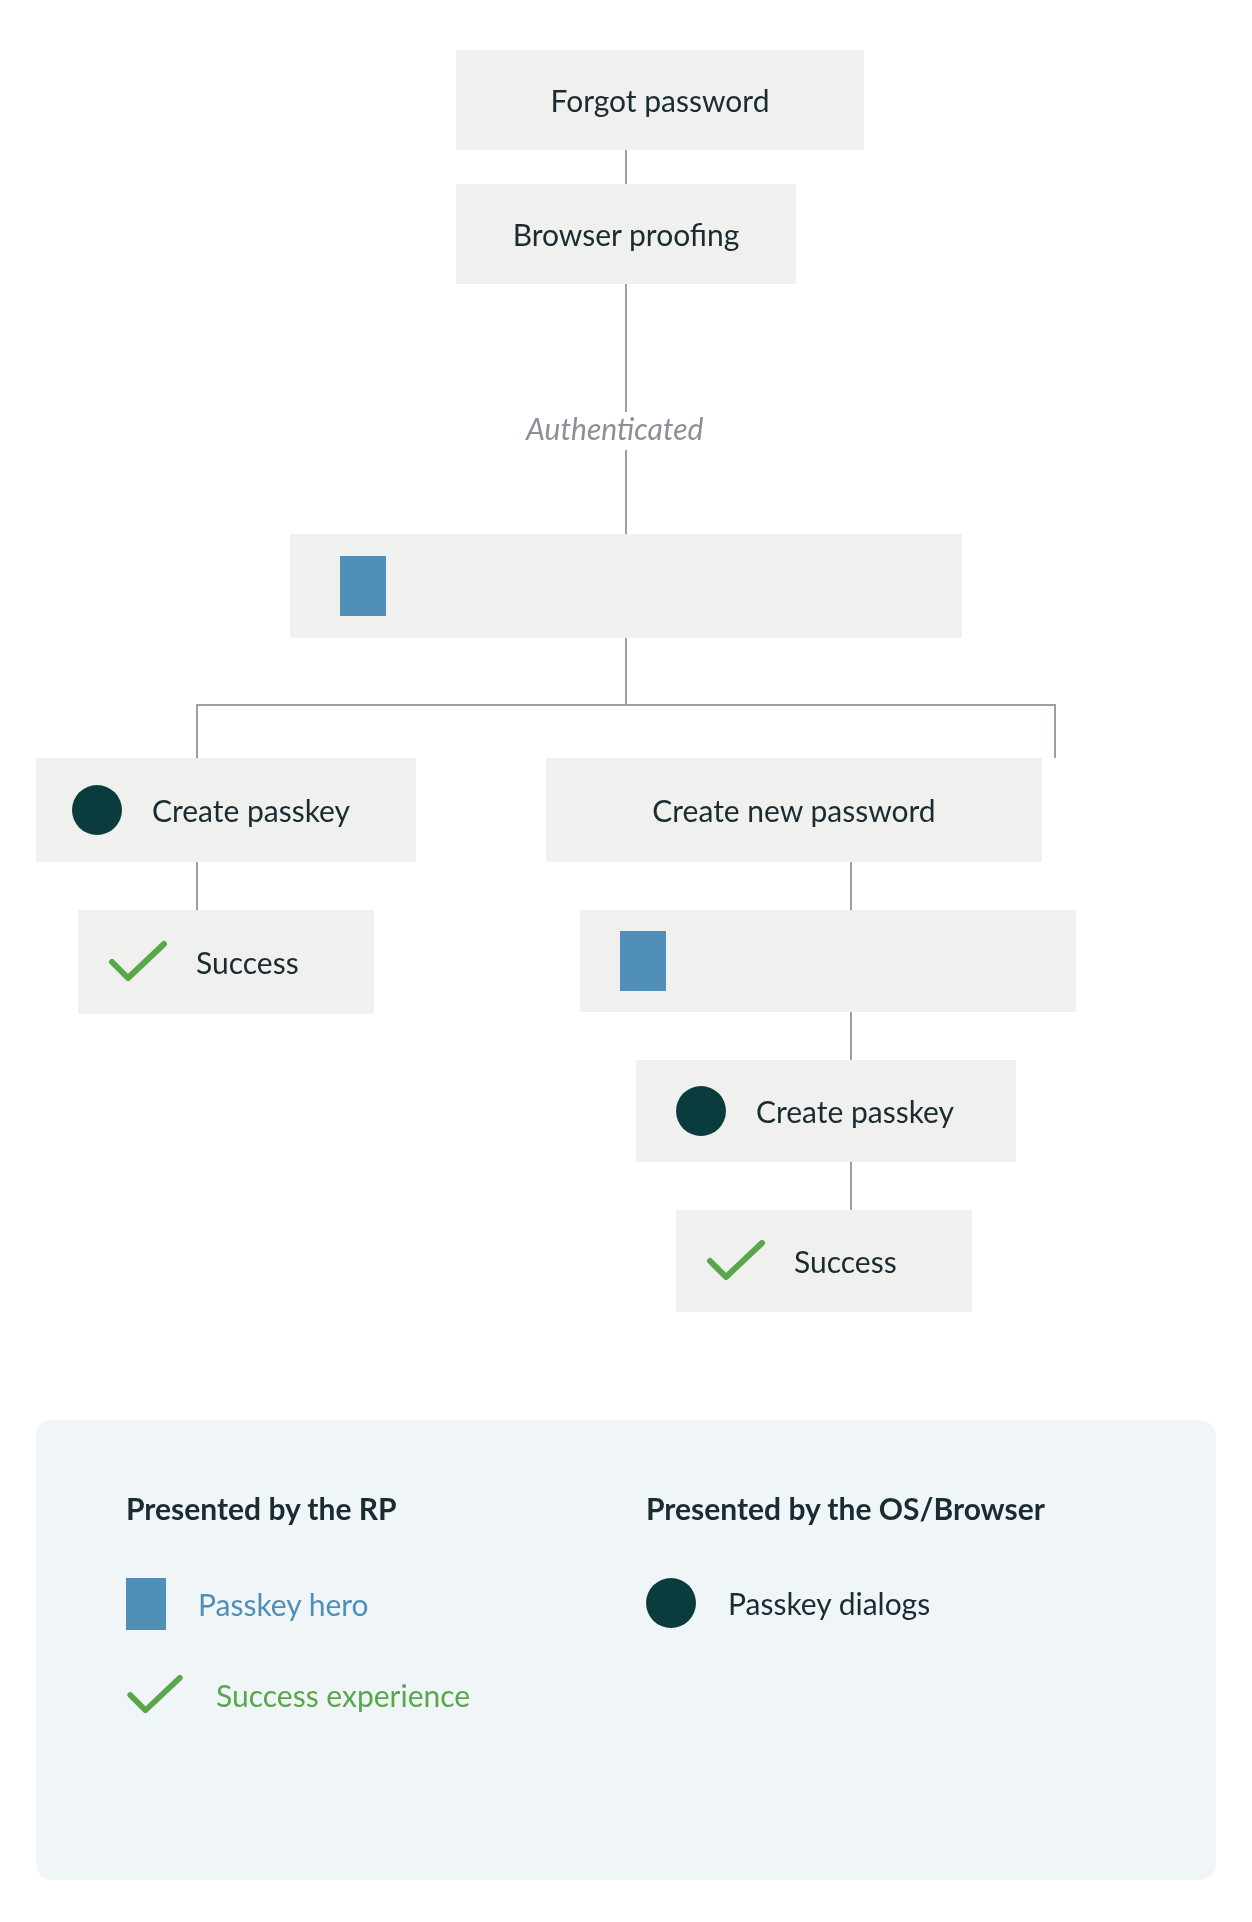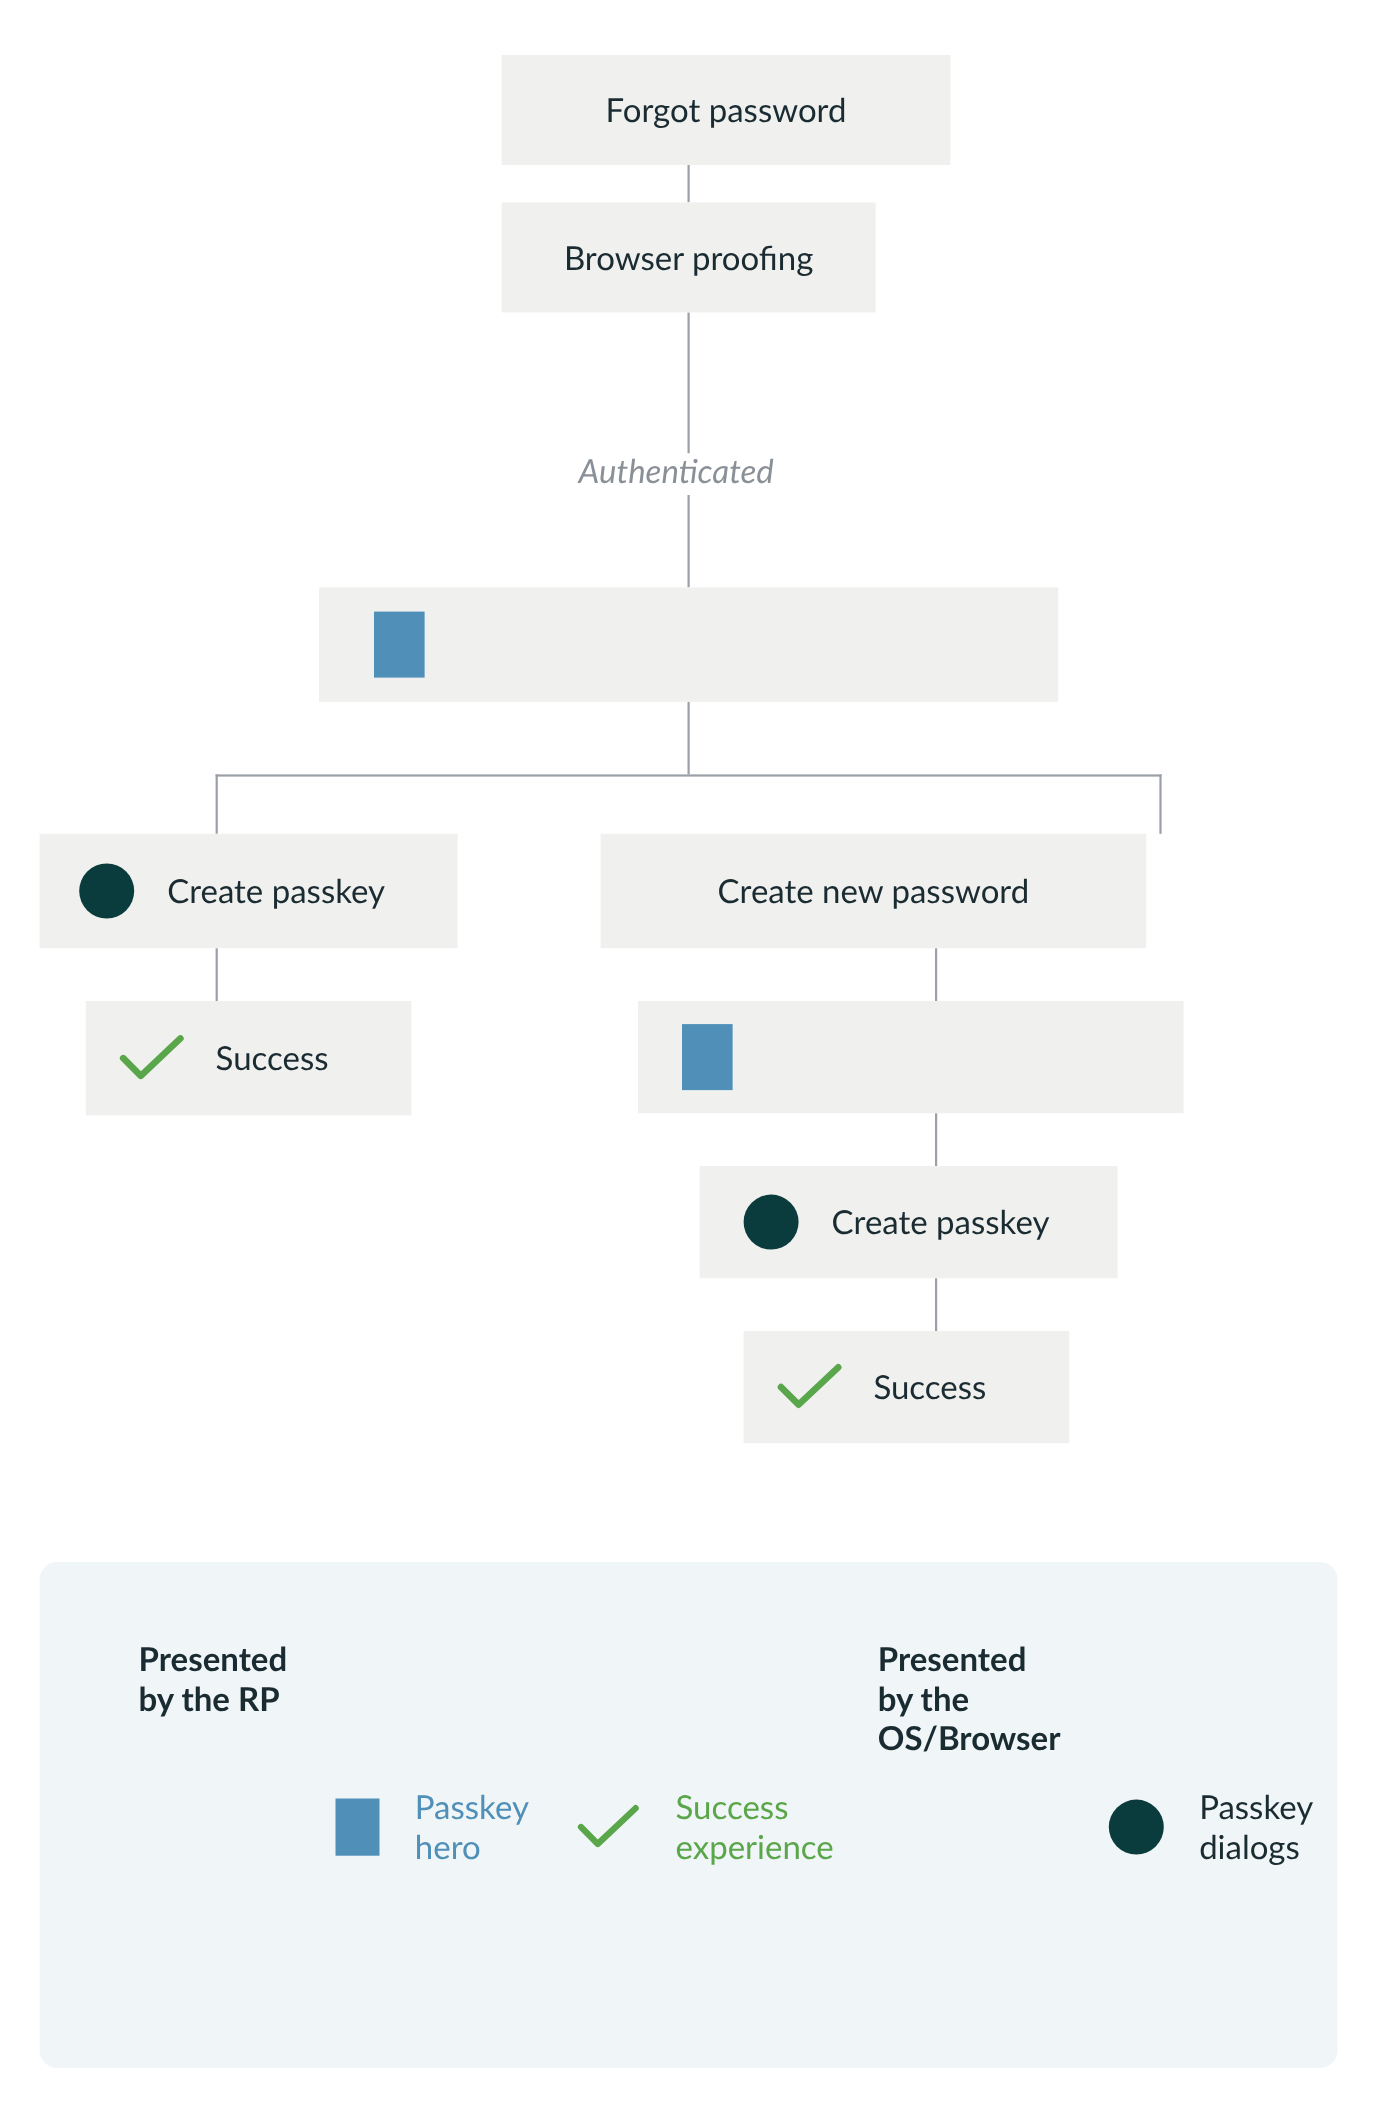--- a/index.html
+++ b/index.html
@@ -61,35 +61,34 @@
     position: absolute;
     background: #f0f6f8;
     border-radius: 16px;
     padding: 70px 90px 80px 90px;
     display: flex;
     gap: 40px;
   }
   .legend-col {
     flex: 1;
     display: flex;
-    flex-direction: row;
+    flex-direction: column;
     gap: 44px;
   }
   .legend-heading {
     font-weight: 700;
     font-size: 30px;
     color: #1a2b32;
     margin-bottom: 8px;
   }
   .legend-item {
     display: flex;
     align-items: center;
     gap: 32px;
     font-size: 30px;
-    margin-top: 32px;
   }
   .legend-item .icon-rect { width: 40px; height: 52px; }
   .legend-item .icon-circle { width: 50px; height: 50px; }
   .legend-item .icon-check { width: 58px; height: 42px; }
   .txt-blue { color: #4f8fb8; }
   .txt-green { color: #5aa64a; }
   .txt-dark { color: #1a2b32; }
 </style>
 </head>
 <body>

